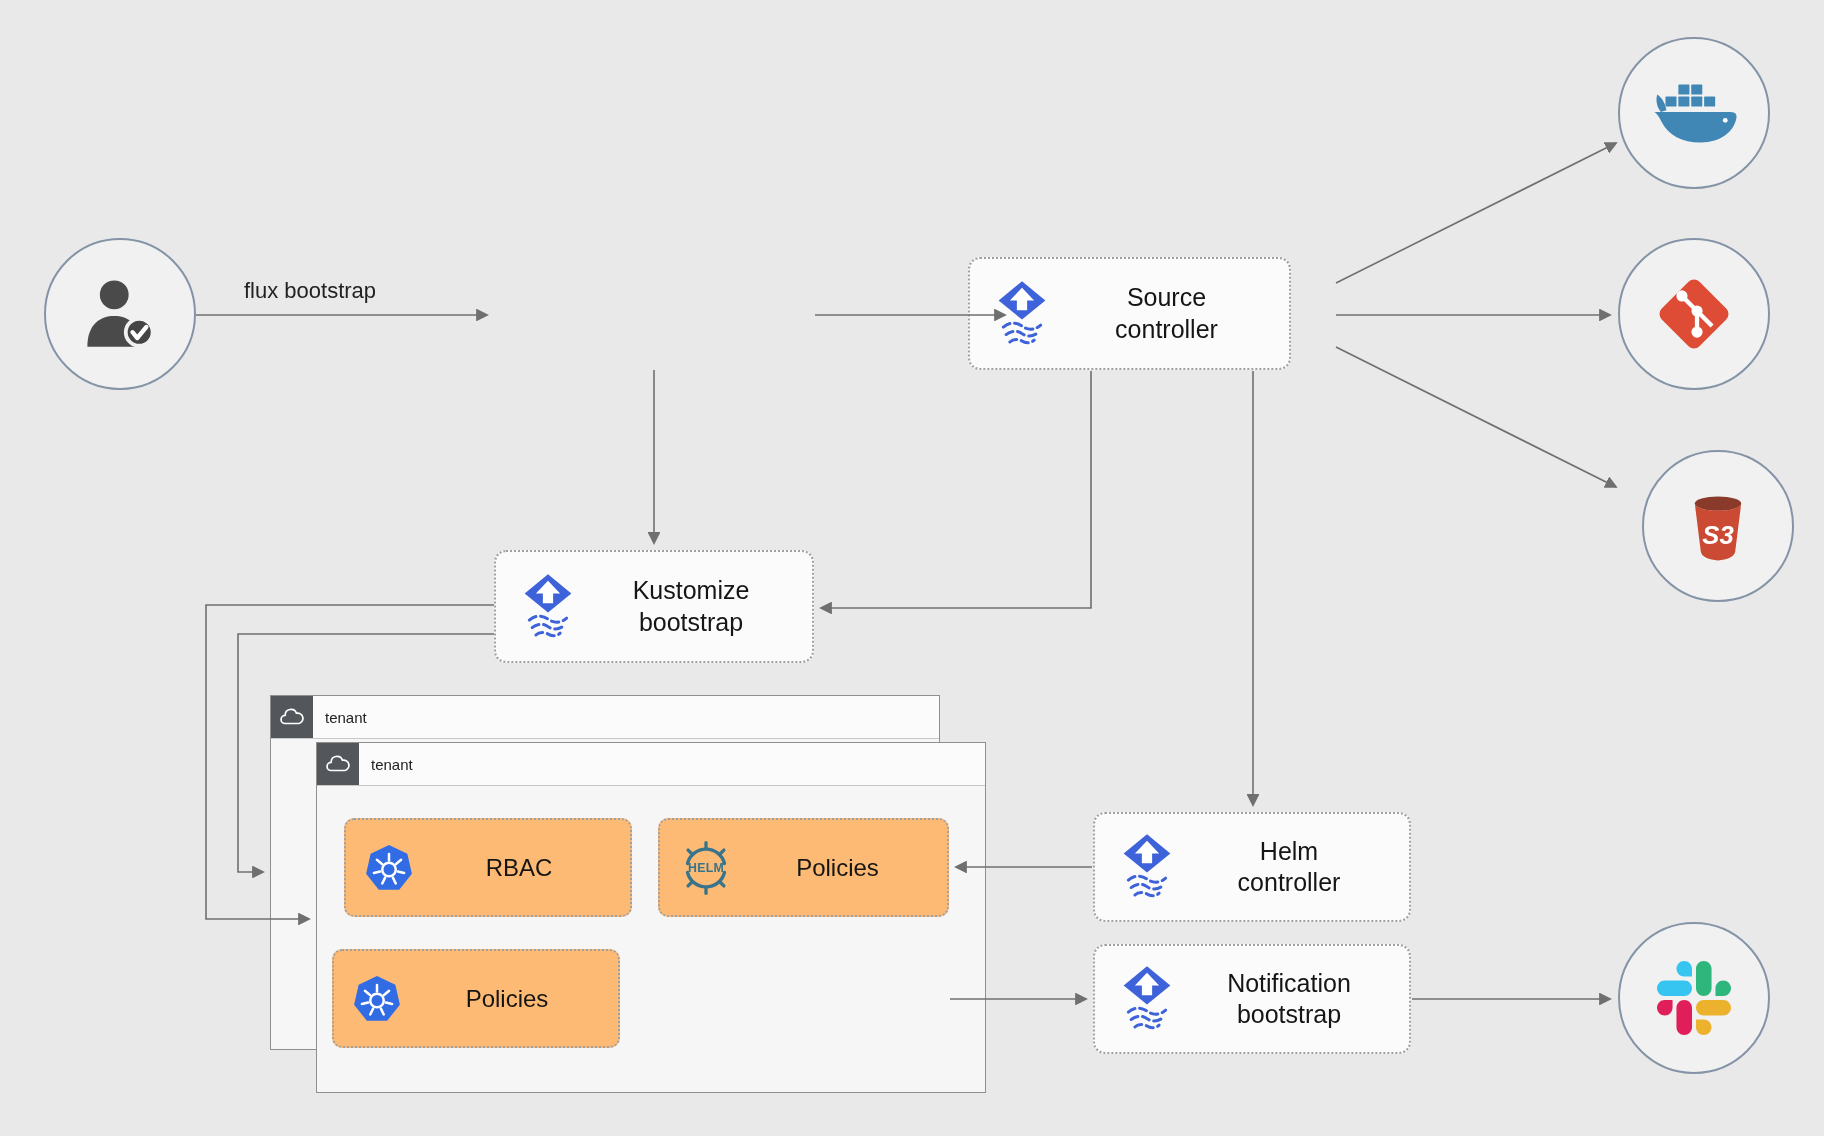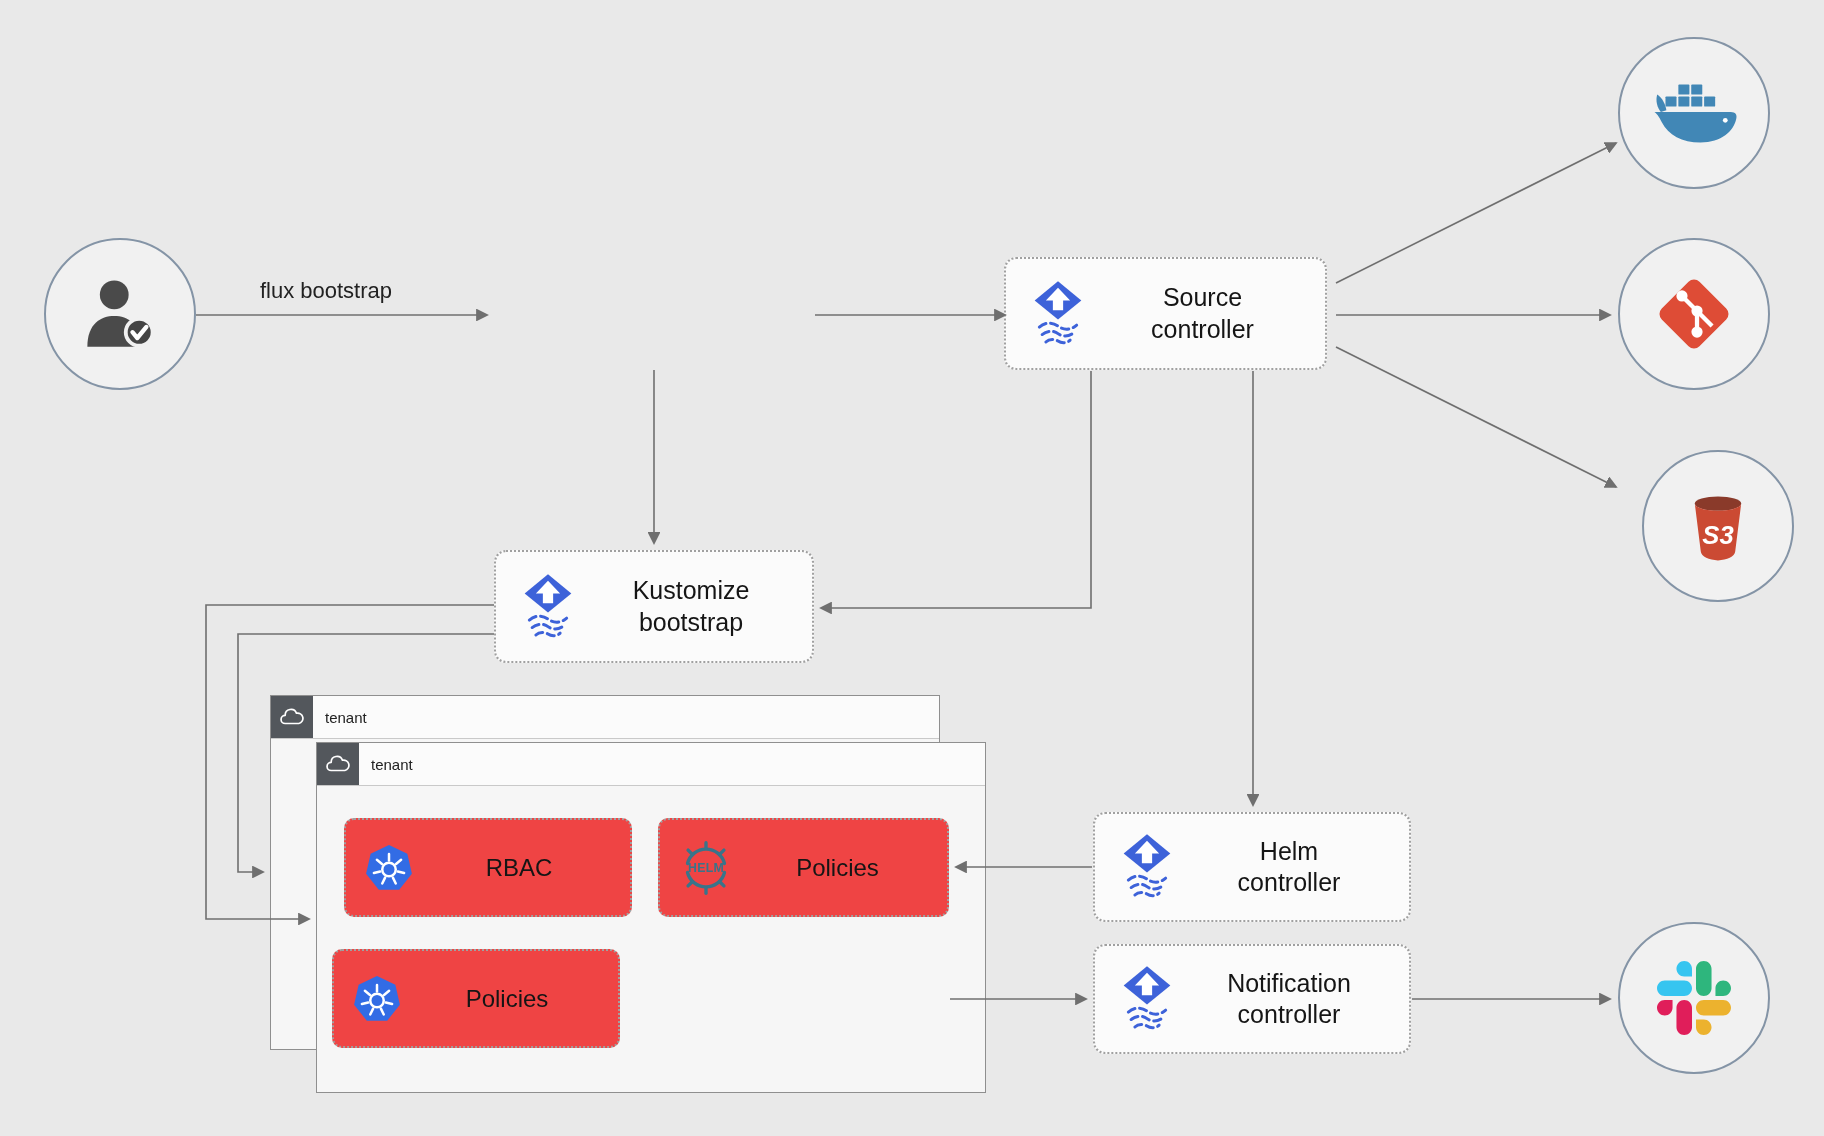--- a/index.html
+++ b/index.html
@@ -23,44 +23,44 @@
   .tenant {
     position:absolute; background:#f6f6f6; border:1px solid #8f8f8f; box-sizing:border-box;
   }
   #tenant-back { left:270px; top:695px; width:670px; height:355px; z-index:2; }
   #tenant-front { left:316px; top:742px; width:670px; height:351px; z-index:3; }
   .tenant-header { height:42px; display:flex; align-items:center; border-bottom:1px solid #c9c9c9; background:#fbfbfb; }
   .tenant-tab { width:42px; height:42px; background:#53575c; display:flex; align-items:center; justify-content:center; flex:0 0 42px; }
   .tenant-label { margin-left:12px; font-size:15px; color:#222; }
 
   .item {
-    position:absolute; background:#ef4444; border:2px dotted #a0a0a0; border-radius:10px;
+    position:absolute; background:#fdba74; border:2px dotted #a0a0a0; border-radius:10px;
     box-sizing:border-box; display:flex; align-items:center; padding:0 18px; gap:12px; z-index:6;justify-content:space-between;
   }
   .item .label { font-size:24px; }
 
   #k8s-api        { left:494px;  top:261px; width:320px; height:108px; }
-  #source-ctrl    { left:1004px; top:257px; width:323px; height:113px; }
+  #source-ctrl    { left:968px; top:257px; width:323px; height:113px; }
   #kustomize-ctrl { left:494px;  top:550px; width:320px; height:113px; }
   #helm-ctrl      { left:1093px; top:812px; width:318px; height:110px; }
   #notif-ctrl     { left:1093px; top:944px; width:318px; height:110px; }
 
   #user-circle   { left:44px;   top:238px; }
   #docker-circle { left:1618px; top:37px;  }
   #git-circle    { left:1618px; top:238px; }
   #s3-circle     { left:1642px; top:450px; }
   #slack-circle  { left:1618px; top:922px; }
 
   #rbac-box     { left:344px; top:818px; width:288px; height:99px; }
   #releases-box { left:658px; top:818px; width:291px; height:99px; }
   #policies-box { left:332px; top:949px; width:288px; height:99px; }
   #alerts-box   { left:658px; top:949px; width:291px; height:99px; }
 
   #flux-bootstrap-label {
-    position:absolute; left:226px; top:278px; width:200px; text-align:center;
+    position:absolute; left:244px; top:278px; width:200px; 
     font-size:22px; color:#222; z-index:6;
   }
 
   #edges { position:absolute; left:0; top:0; z-index:20; pointer-events:none; }
   .edge { stroke:#6f6f6f; stroke-width:1.6; fill:none; }
 </style>
 </head>
 <body>
 
 <div id="canvas">
@@ -123,21 +123,21 @@
     <svg width="56" height="68" viewBox="0 0 60 70">
       <polygon points="30,0 55,20.5 30,41 5,20.5" fill="#3d62d9"></polygon>
       <path d="M30 7 L43 20.5 L35.5 20.5 L35.5 31 L24.5 31 L24.5 20.5 L17 20.5 Z" fill="#fff"></path>
       <g stroke="#3d62d9" stroke-width="3.2" fill="none" stroke-linecap="round" stroke-dasharray="8 5">
         <path d="M10 49 C17 43 25 44 30 48 C35 52 43 53 50 47"></path>
         <path d="M13 57 C19 52 26 53 30 56 C34 59 41 60 47 55"></path>
         <path d="M17 65 C21 61 27 62 30 64 C33 66 39 67 43 63"></path>
       </g>
     </svg>
     <div class="label">Notification
-controller</div>
+bootstrap</div>
   </div>
 
   <div class="circle" id="docker-circle">
     <svg width="92" height="84" viewBox="0 0 100 90">
       <g fill="#4187b6">
         <rect x="33" y="14" width="12" height="11" rx="1"></rect>
         <rect x="47" y="14" width="12" height="11" rx="1"></rect>
         <rect x="19" y="27" width="12" height="11" rx="1"></rect>
         <rect x="33" y="27" width="12" height="11" rx="1"></rect>
         <rect x="47" y="27" width="12" height="11" rx="1"></rect>

